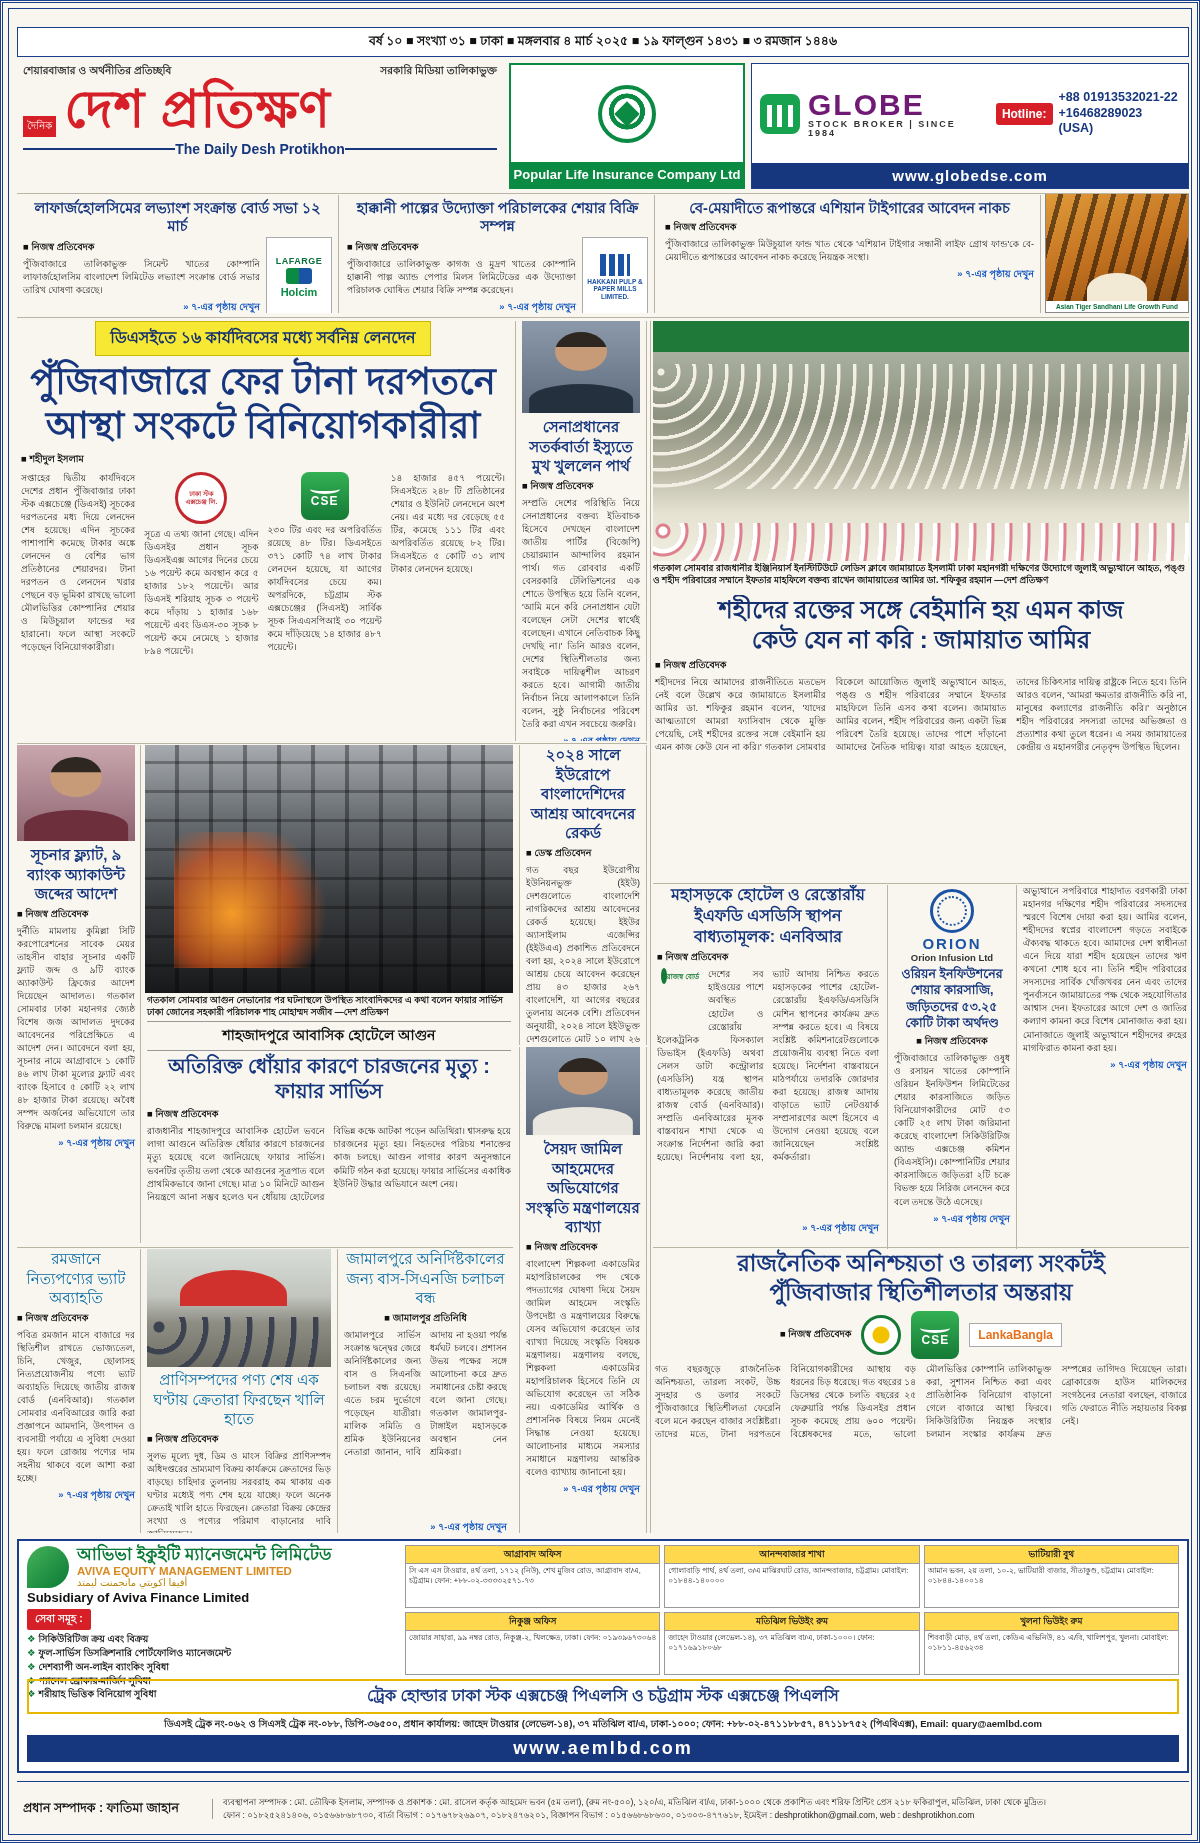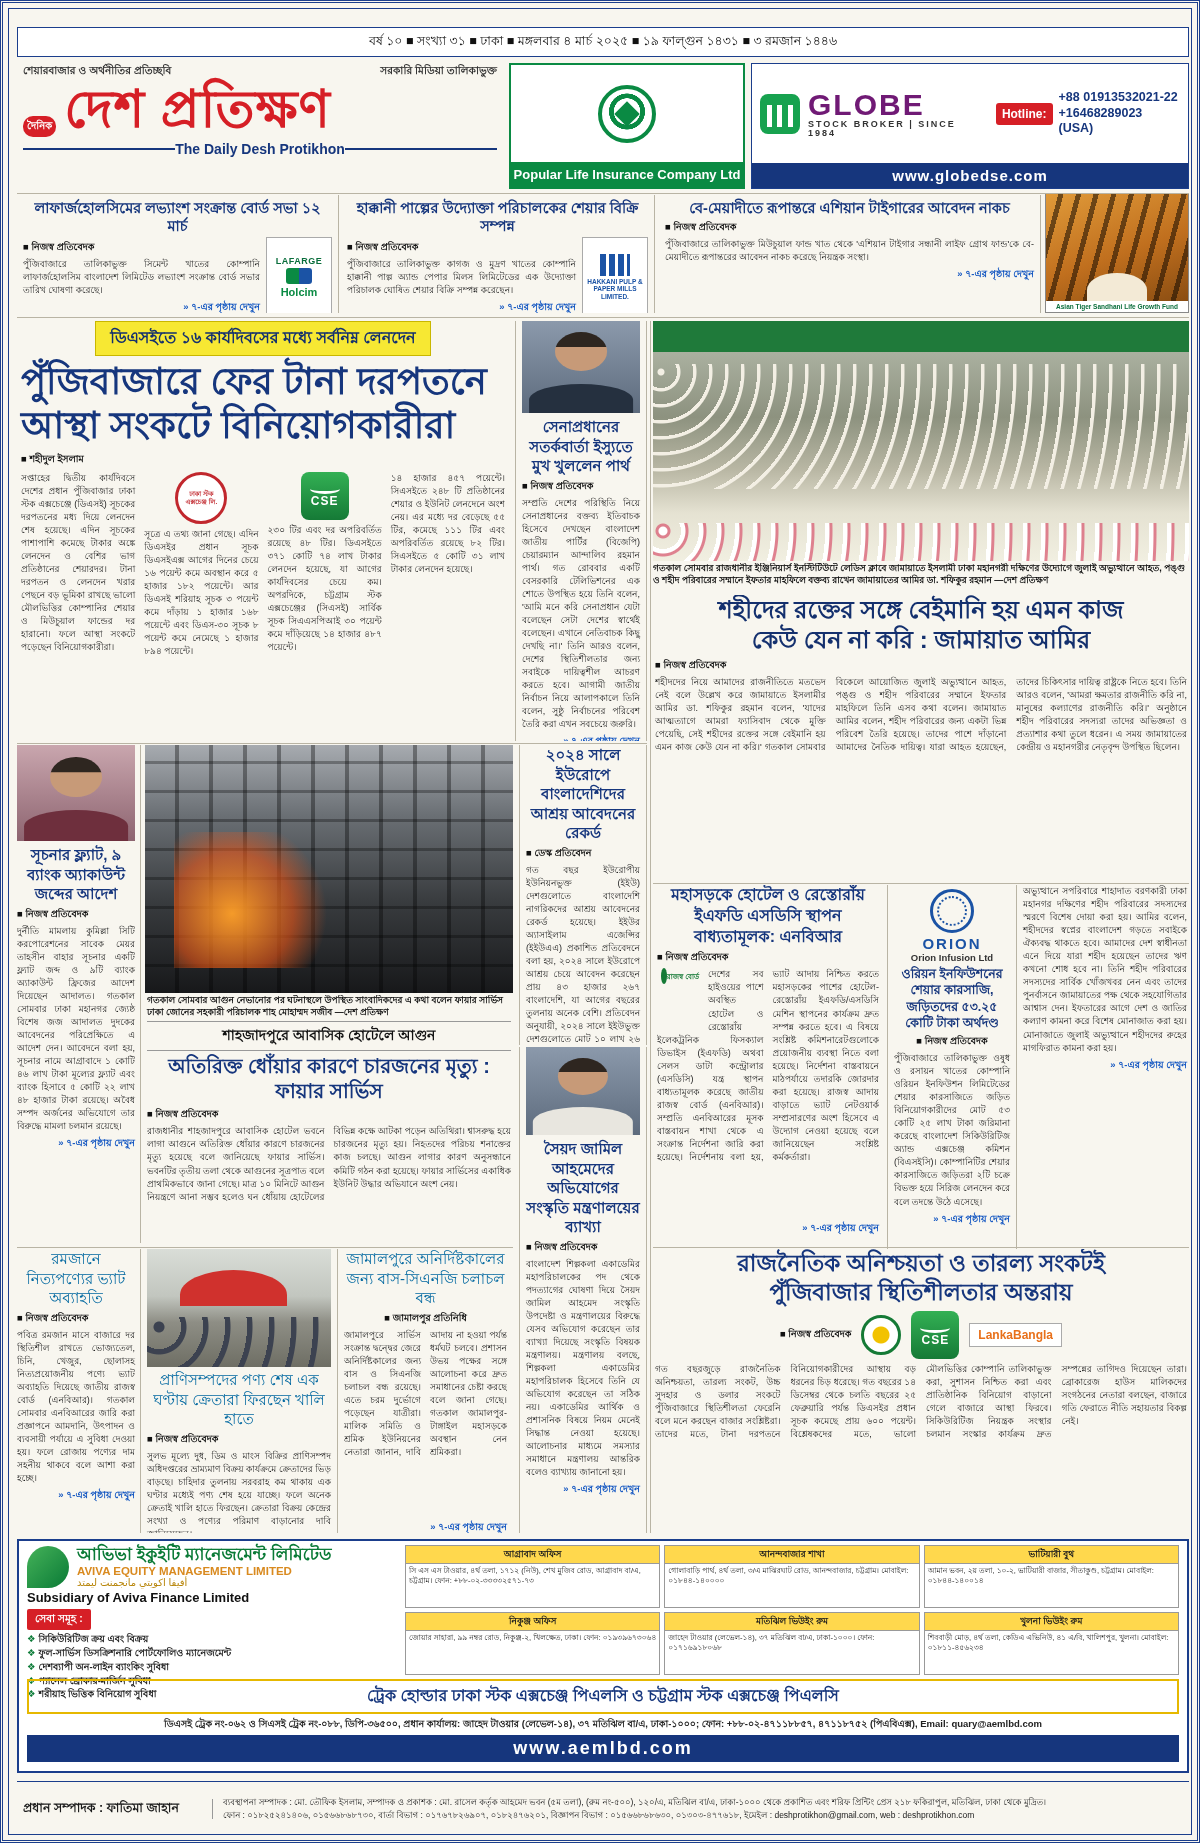--- a/index.html
+++ b/index.html
@@ -11,27 +11,27 @@
   .clip{overflow:hidden}
   .c{text-align:center}
   .bt{font-size:9px;line-height:1.45;text-align:justify;color:#222}
   .byline{font-size:9.5px;font-weight:bold;color:#111;margin:3px 0}
   .rm{display:block;text-align:right;font-size:9.5px;font-weight:bold;color:#1457c2;margin-top:3px;cursor:pointer}
   .cap{font-size:9px;font-weight:bold;line-height:1.3;color:#111}
   .hrule{position:absolute;border-top:1px solid #b9b4a4}
   .vrule{position:absolute;border-left:1px solid #b9b4a4}
 
   
-  #dateline{left:14px;top:24px;width:1172px;height:30px;border:1px solid #1b3e8c;display:flex;align-items:center;justify-content:center;font-size:12.5px;font-weight:normal;color:#111;background:#fff}
+  #dateline{left:14px;top:24px;width:1172px;height:30px;border:1px solid #1b3e8c;display:flex;align-items:center;justify-content:center;font-size:12.5px;font-weight:bold;color:#111;background:#fff}
 
   
   #masthead{left:14px;top:58px;width:486px;height:128px;padding:2px 6px}
   .mast-top{display:flex;justify-content:space-between;font-size:10.5px;font-weight:bold;color:#333}
   .mast-title-row{display:flex;align-items:flex-end;gap:8px;margin-top:2px}
-  .daily-chip{background:#d61f26;color:#fff;font-size:10px;font-weight:bold;padding:2px 4px;border-radius:10px}
+  .daily-chip{background:#d61f26;color:#fff;font-size:10px;font-weight:normal;padding:2px 4px;border-radius:0}
   .mast-title{font-size:52px;line-height:1.05;font-weight:bold;color:#d61f26;letter-spacing:1px}
   .mast-sub{display:flex;align-items:center;margin-top:4px}
   .mast-sub .line{flex:1;border-top:2px solid #16367d}
   .mast-sub span{font-size:14px;font-weight:bold;color:#16367d;white-space:nowrap}
 
   
   #ad-popular{left:506px;top:60px;width:236px;height:126px;background:#fff;border:2px solid #0a8a43;display:flex;flex-direction:column}
   .pl-logo-area{flex:1;display:flex;align-items:center;justify-content:center}
   .pl-logo{width:58px;height:58px;border-radius:50%;border:4px solid #0a8a43;background:radial-gradient(circle at 50% 45%,#fff 35%,#0a8a43 36% 48%,#fff 49%);position:relative}
   .pl-logo::after{content:"";position:absolute;left:50%;top:50%;width:18px;height:18px;transform:translate(-50%,-50%) rotate(45deg);background:#0a8a43}
@@ -67,21 +67,21 @@
   .hakkani-t{color:#1b53a5;font-size:6.5px;line-height:1.2}
   #tiger-box{left:1042px;top:190px;width:144px;height:120px;border:1px solid #888;background:#fff;display:flex;flex-direction:column}
   .ph-tiger{flex:1;background:linear-gradient(160deg,#e09a39 0%,#c06f1e 55%,#8a4d12 100%);position:relative;overflow:hidden}
   .ph-tiger::before{content:"";position:absolute;inset:0;background:repeating-linear-gradient(105deg,transparent 0 12px,rgba(20,10,0,.55) 12px 17px)}
   .ph-tiger::after{content:"";position:absolute;left:50%;bottom:-6px;width:60px;height:34px;transform:translateX(-50%);background:#f3ead6;border-radius:50% 50% 0 0}
   .tiger-cap{font-size:6.5px;font-weight:bold;color:#0a6e3c;text-align:center;padding:2px 1px}
 
   
   #lead{left:14px;top:318px;width:492px;height:420px;padding:0 4px}
   .kicker{margin:0 auto;width:fit-content;background:#f7e833;color:#14306e;font-size:16px;font-weight:bold;padding:3px 14px;border:1px solid #c9b700}
-  .lead-h{font-size:37px;font-weight:bold;color:#16367d;text-align:left;line-height:1.2;margin-top:4px}
+  .lead-h{font-size:37px;font-weight:bold;color:#16367d;text-align:center;line-height:1.2;margin-top:4px}
   .lead-cols{display:flex;gap:9px;margin-top:5px;height:268px;overflow:hidden}
   .lead-col{flex:1}
   .dse-logo{width:52px;height:52px;margin:0 auto 4px;border-radius:50%;border:3px solid #c1272d;background:#fff;color:#c1272d;font-size:6.5px;font-weight:bold;display:flex;align-items:center;justify-content:center;text-align:center;line-height:1.2;padding:3px}
   .cse-logo{width:48px;height:48px;margin:0 auto 4px;border-radius:8px;background:linear-gradient(180deg,#33b054,#157a36);color:#fff;display:flex;flex-direction:column;align-items:center;justify-content:center;font-weight:bold}
   .cse-logo .wave{width:30px;height:10px;border-bottom:3px solid #fff;border-radius:0 0 50% 50%}
   .cse-logo .t{font-size:12px;letter-spacing:1px}
 
   
   #partha{left:512px;top:318px;width:132px;height:420px;padding:0 6px;border-left:1px solid #b9b4a4;border-right:1px solid #b9b4a4}
   .portrait{position:relative;overflow:hidden;background:linear-gradient(180deg,#8b99ab,#5d6b7d)}

